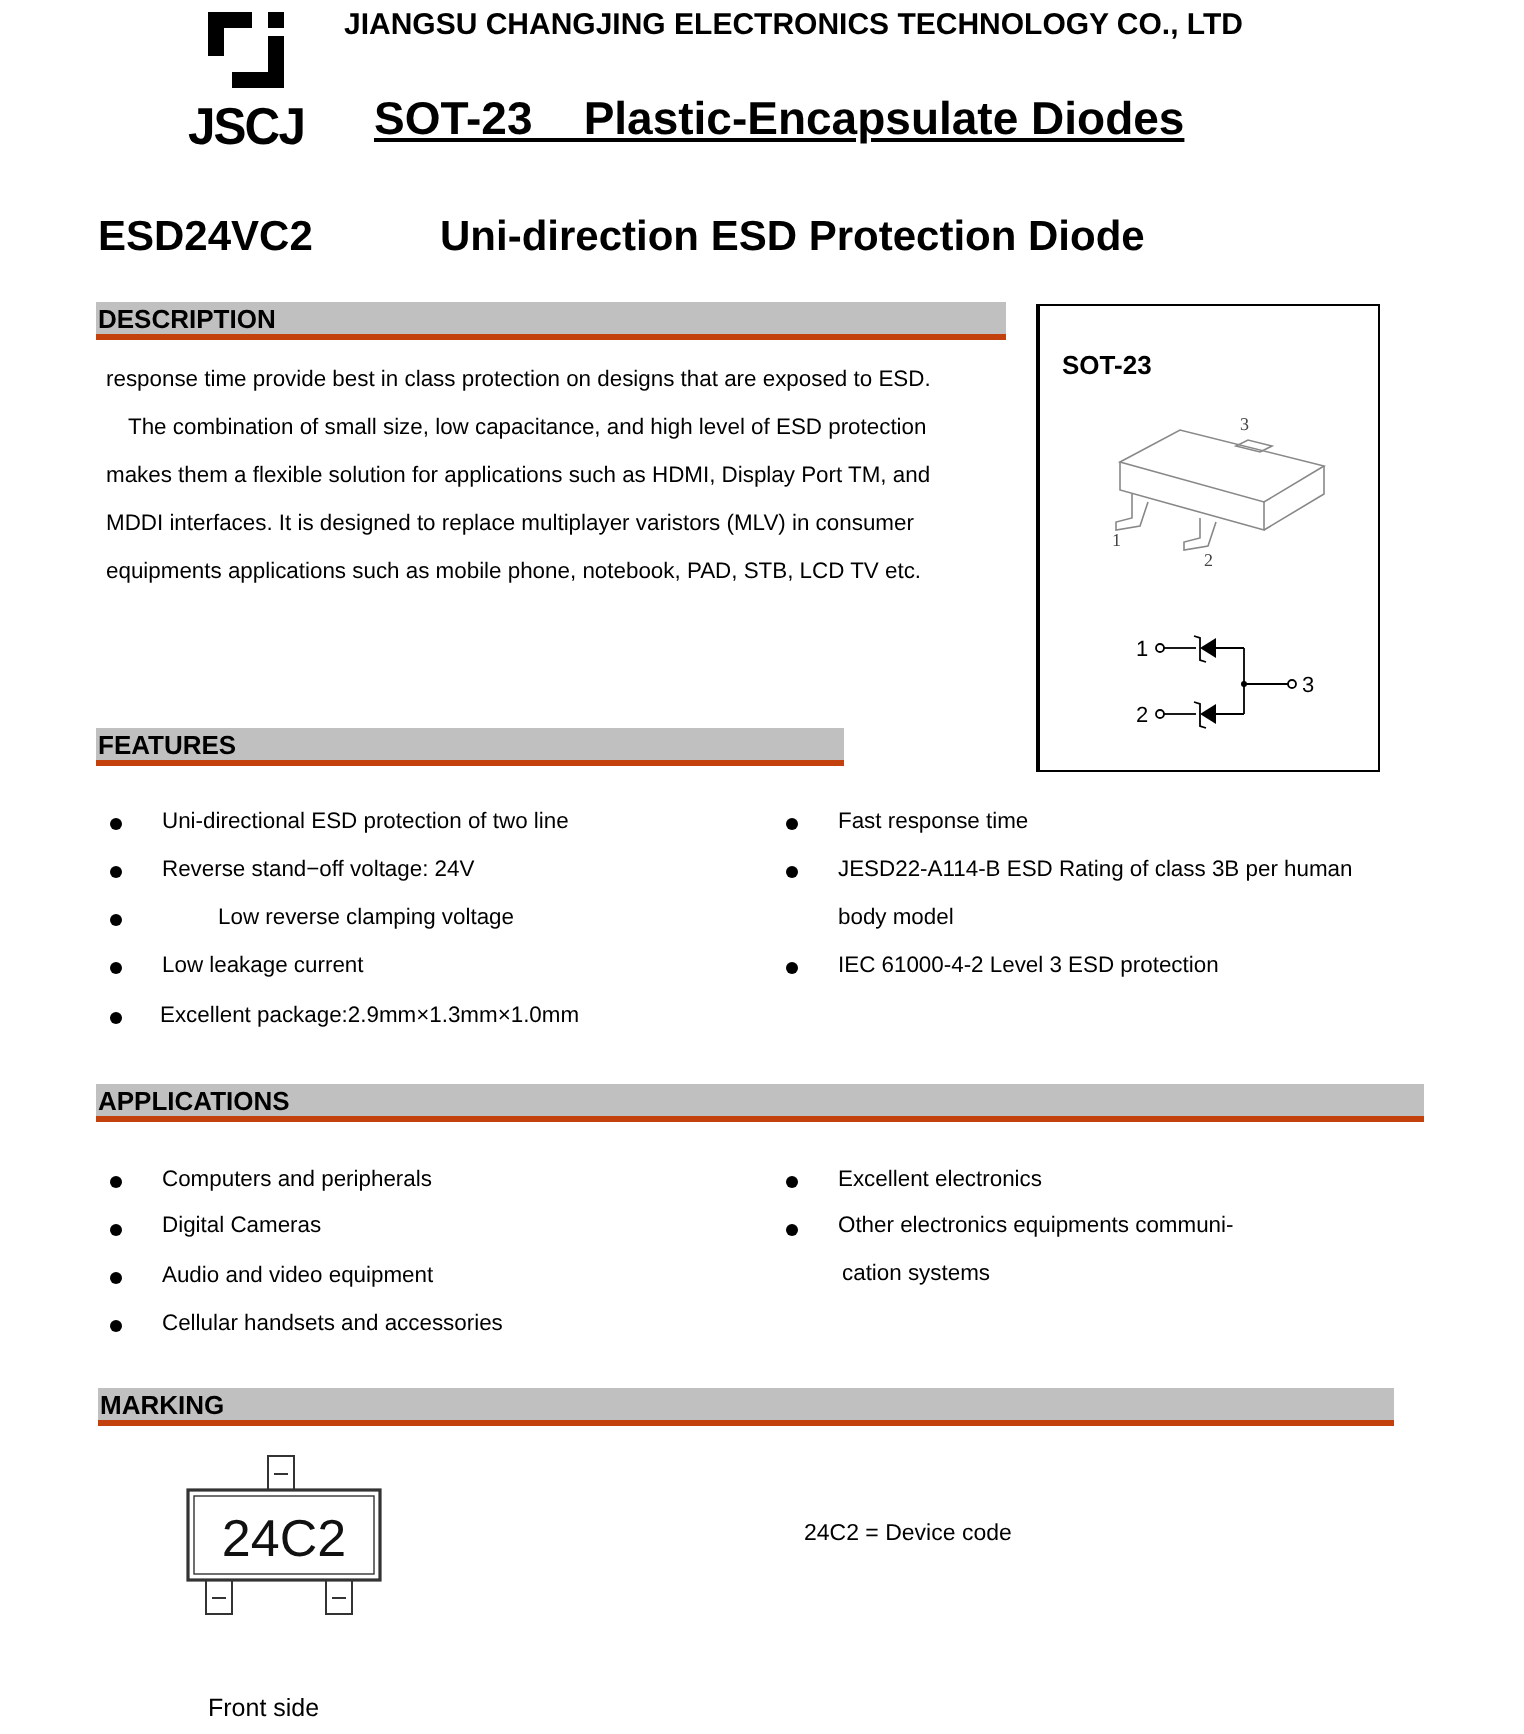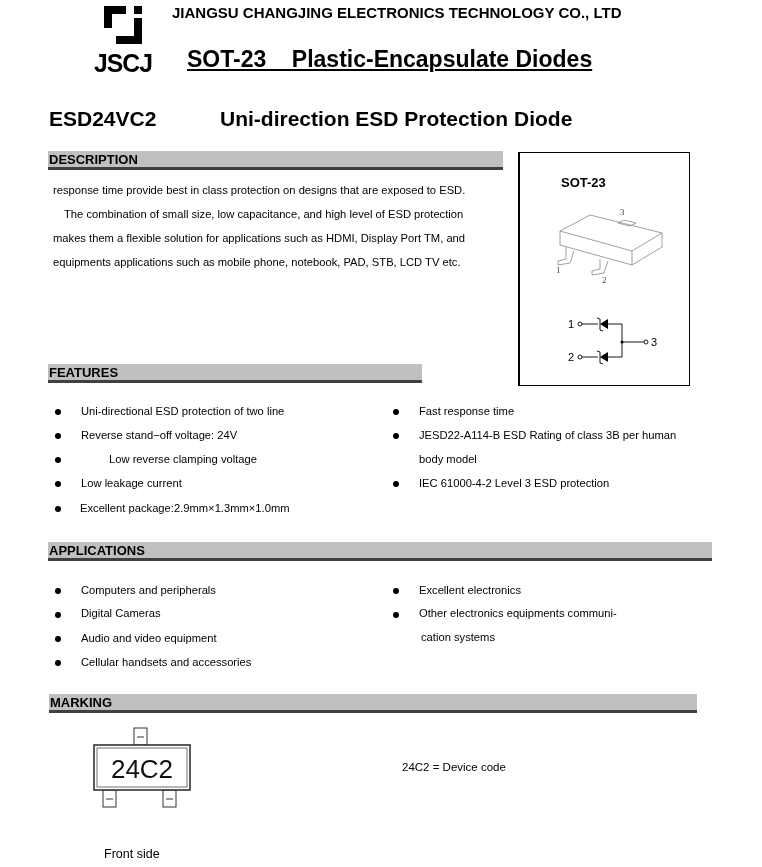--- a/index.html
+++ b/index.html
@@ -4,27 +4,27 @@
 <style>
   html, body { margin:0; padding:0; background:#ffffff; }
   body { width:762px; height:867px; position:relative; overflow:hidden; font-family:"Liberation Sans", sans-serif; color:#000; }
   .abs { position:absolute; }
   .logo-mark { left:104px; top:6px; width:44px; height:40px; }
   .logo-text { left:94px; top:48px; font-size:26px; font-weight:bold; letter-spacing:-1px; transform:scaleX(0.95); transform-origin:left; }
   .company { left:172px; top:4px; font-size:15px; font-weight:bold; white-space:nowrap; }
   .pkg-title { left:187px; top:46px; font-size:23px; font-weight:bold; text-decoration:underline; white-space:pre; text-underline-offset:2px; text-decoration-thickness:2px; }
   .part { left:49px; top:107px; font-size:21px; font-weight:bold; }
   .part-desc { left:220px; top:107px; font-size:21px; font-weight:bold; white-space:nowrap; }
-  .section-bar { background:#c0c0c0; border-bottom:3px solid #404040; height:16px; }
+  .section-bar { background:#c0c0c0; border-bottom:3px solid #c2410c; height:16px; }
   .section-label { position:absolute; left:1px; top:1px; font-size:13px; font-weight:bold; }
   .desc { left:53px; top:178px; width:450px; font-size:11.2px; line-height:24px; }
   .desc p { margin:0; }
   .desc p .indent { display:inline-block; width:11px; }
   .pkg-box { left:518px; top:152px; width:172px; height:234px; border:1px solid #000; border-left-width:2px; box-sizing:border-box; }
-  .pkg-box-title { position:absolute; left:11px; top:22px; font-size:13px; font-weight:bold;margin-left:30px; }
+  .pkg-box-title { position:absolute; left:11px; top:22px; font-size:13px; font-weight:bold; }
   .list { font-size:11.2px; }
   .li { position:absolute; white-space:nowrap; }
   .bullet { position:absolute; width:6px; height:6px; border-radius:50%; background:#000; }
   .code-note { left:402px; top:761px; font-size:11.5px; }
   .front-side { left:104px; top:847px; font-size:12.5px; }
 </style>
 </head>
 <body>
 
 <svg class="abs logo-mark" viewBox="0 0 44 40">
@@ -39,20 +39,21 @@
 <div class="abs part">ESD24VC2</div>
 <div class="abs part-desc">Uni-direction ESD Protection Diode</div>
 
 <div class="abs section-bar" style="left:48px; top:151px; width:455px;">
   <span class="section-label">DESCRIPTION</span>
 </div>
 <div class="abs desc">
   <p>response time provide best in class protection on designs that are exposed to ESD.</p>
   <p><span class="indent"></span><span>The combination of small size, low capacitance, and high level of ESD protection</span></p>
   <p>makes them a flexible solution for applications such as HDMI, Display Port TM, and</p>
+  <p>MDDI interfaces. It is designed to replace multiplayer varistors (MLV) in consumer</p>
   <p>equipments applications such as mobile phone, notebook, PAD, STB, LCD TV etc.</p>
 </div>
 
 <div class="abs pkg-box">
   <div class="pkg-box-title">SOT-23</div>
   <svg style="position:absolute; left:30px; top:50px;" width="120" height="90" viewBox="0 0 120 90">
     <g fill="none" stroke="#888" stroke-width="0.8">
       <path d="M10 28 L40 12 L112 30 L82 48 Z"></path>
       <path d="M10 28 L10 42 L82 62 L82 48"></path>
       <path d="M82 62 L112 44 L112 30"></path>

